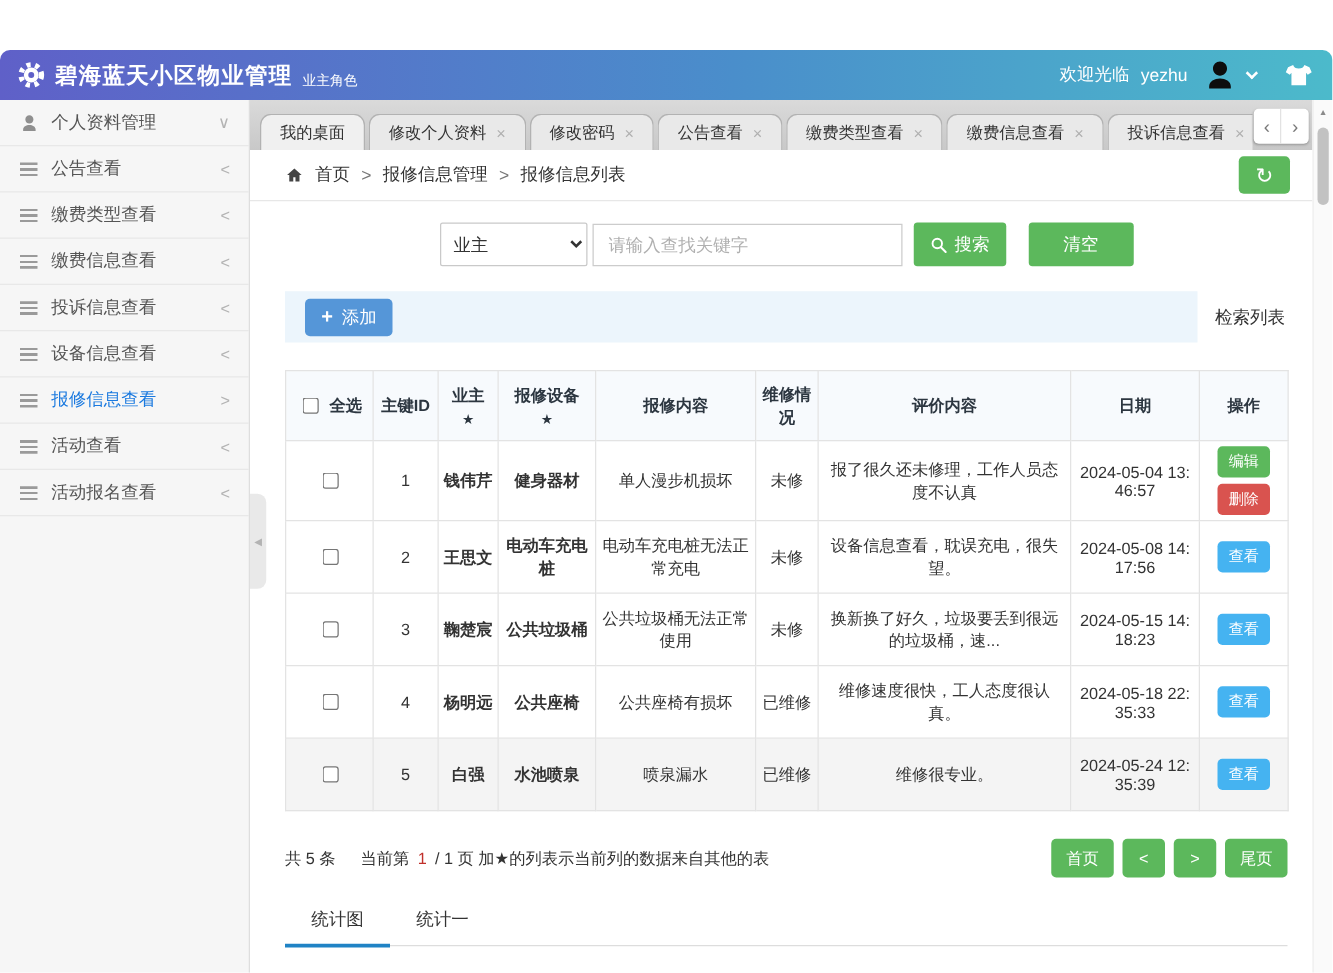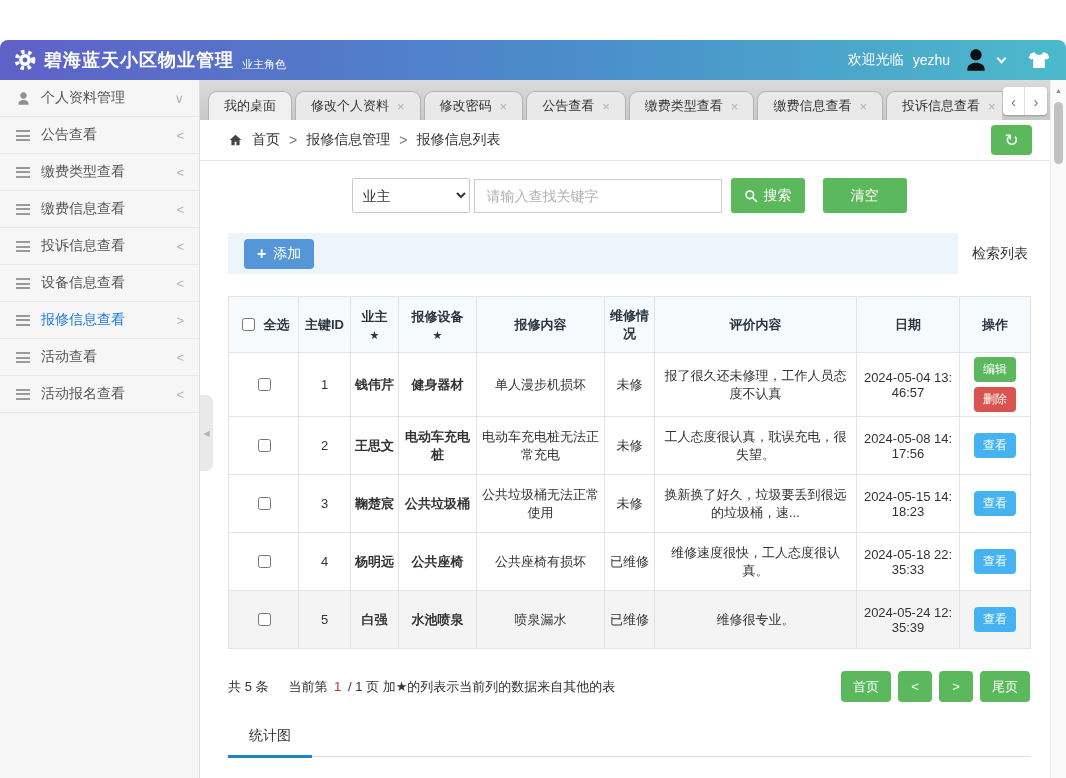--- a/index.html
+++ b/index.html
@@ -359,21 +359,21 @@
                   </div>
                 </td>
               </tr>
               <tr>
                 <td><input type="checkbox" style=""></td>
                 <td>2</td>
                 <td class="red">王思文</td>
                 <td class="red">电动车充电桩</td>
                 <td>电动车充电桩无法正常充电</td>
                 <td>未修</td>
-                <td>工人态度很认真，耽误充电，很失望。</td>
+                <td>设备信息查看，耽误充电，很失望。</td>
                 <td class="cell-date">2024-05-08 14:17:56</td>
                 <td>
                   <div class="abtn-wrap">
                     <button class="abtn view">查看</button>
                   </div>
                 </td>
               </tr>
               <tr>
                 <td><input type="checkbox" style=""></td>
                 <td>3</td>
@@ -437,20 +437,21 @@
           <span class="pager-btns" id="pagerBtns">
               <button class="pbtn">首页</button>
               <button class="pbtn">&lt;</button>
               <button class="pbtn">&gt;</button>
               <button class="pbtn">尾页</button>
             </span>
         </div>
 
         <div class="stats-tabs" id="statsTabs">
             <div class="stat-tab active">统计图</div>
+            <div class="stat-tab">统计一</div>
           </div>
         <div class="stats-hint">下面是统计图，请点击选项卡</div>
         <div class="bottom-divider"></div>
 
       </div>
     </main>
   </div>
 
   <div class="scrollbar">
     <div class="sb-up">▲</div>

